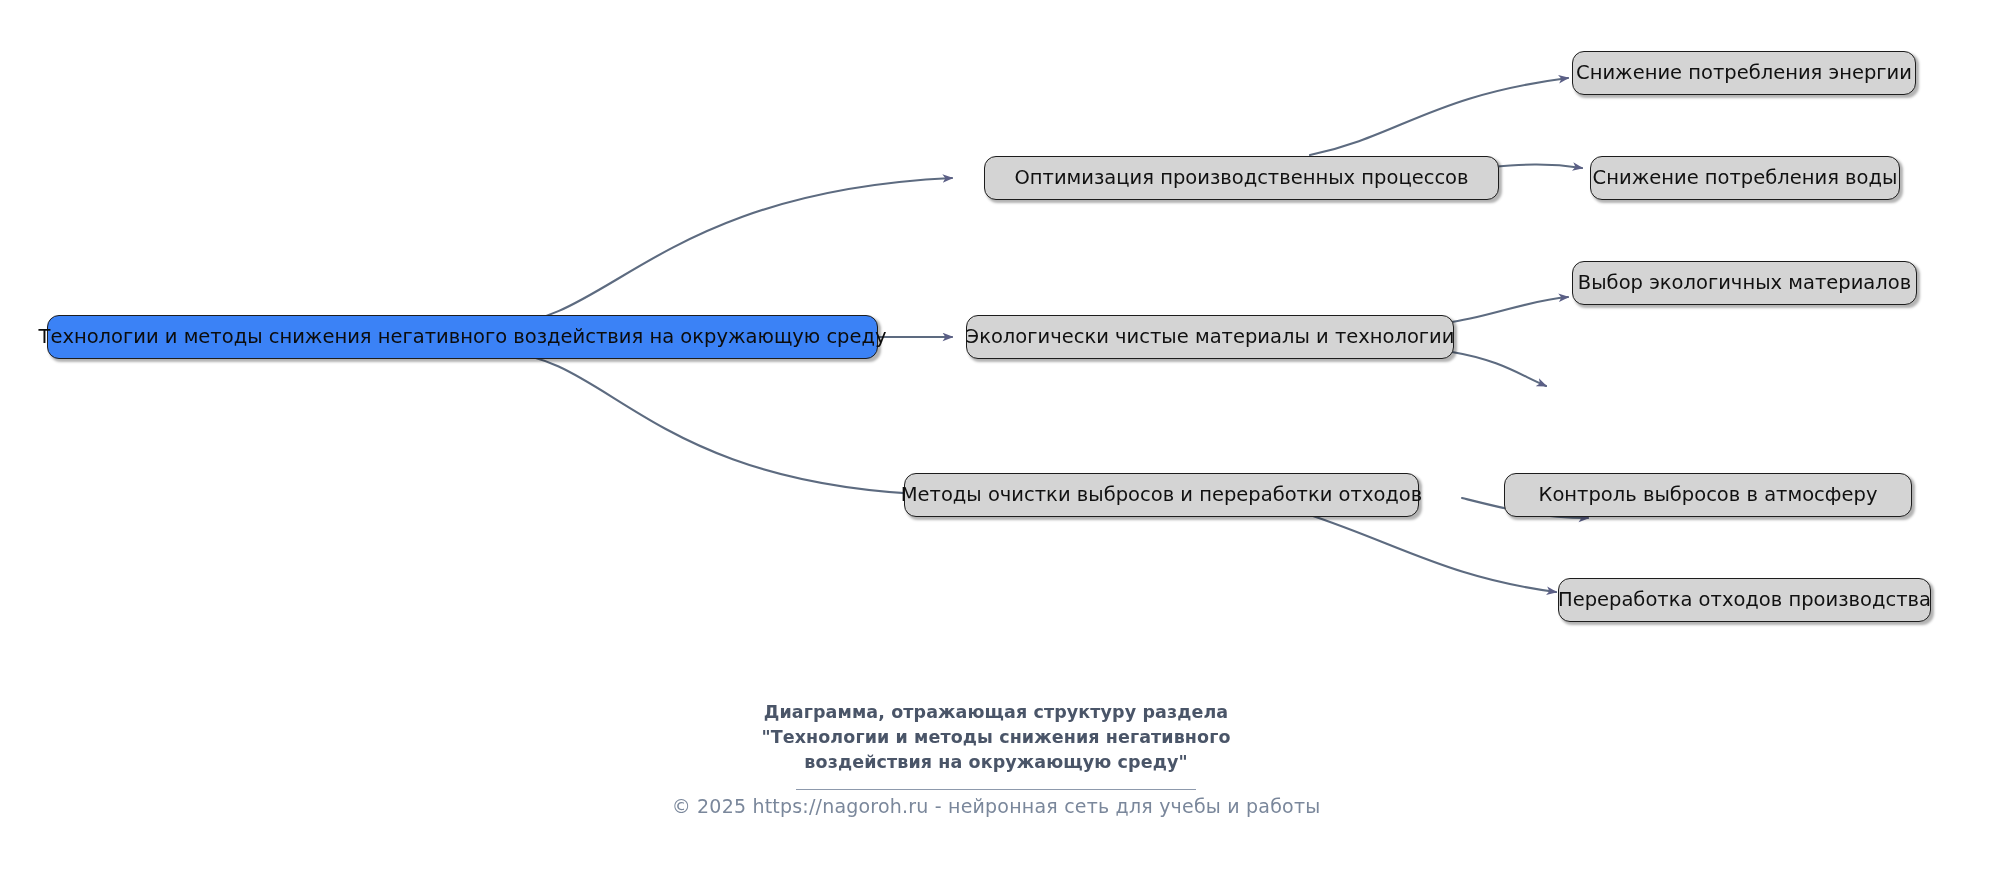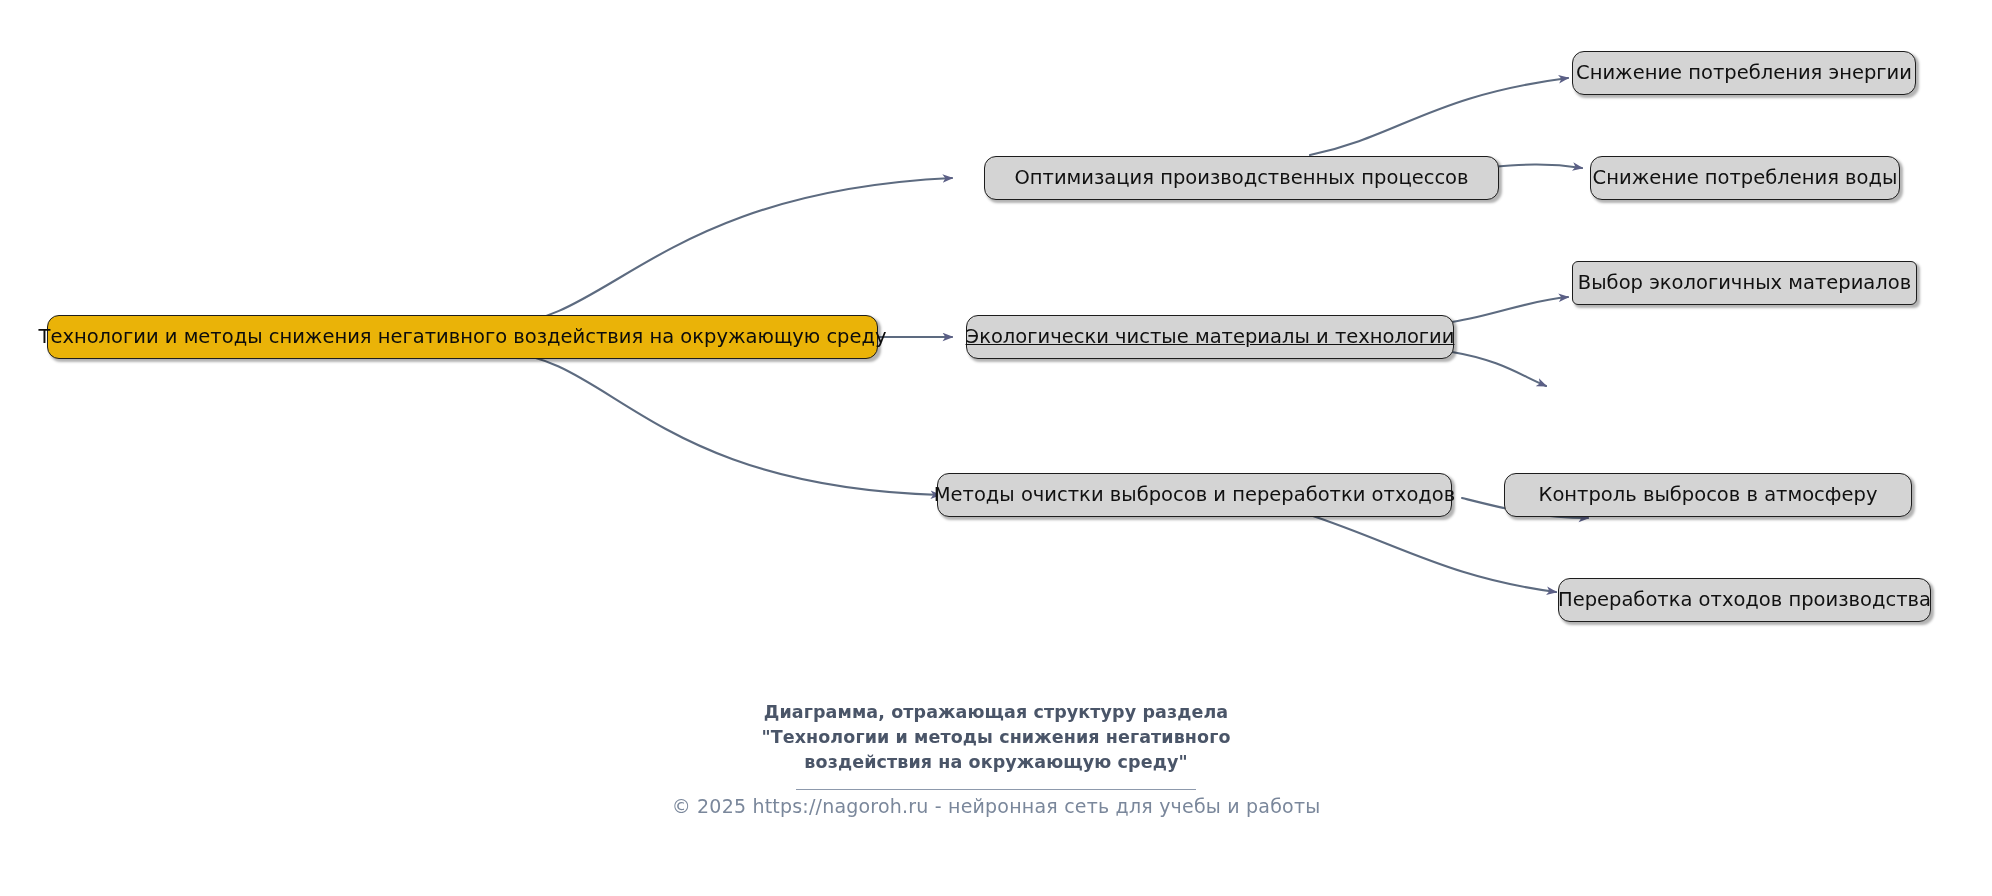--- a/index.html
+++ b/index.html
@@ -49,21 +49,21 @@
     line-height: 1;
     padding: 0 22px;
     text-align: center;
   }
   .node-label {
     display: block;
     white-space: nowrap;
   }
 
   .node.root {
-    background: #eab308;
+    background: #3b82f6;
     border-color: #1d1d1d;
     font-size: 19.5px;
     color: #0c0c0c;
   }
   .node.branch,
   .node.leaf {
     background: #d4d4d4;
     font-size: 19.5px;
   }
 
@@ -135,37 +135,37 @@
   </svg>
 
   <div class="node root" style="left:47px; top:315px; width:831px; height:44px;">
     <span class="node-label">Технологии и методы снижения негативного воздействия на окружающую среду</span>
   </div>
 
   <div class="node branch" style="left:984px; top:156px; width:515px; height:44px;">
     <span class="node-label">Оптимизация производственных процессов</span>
   </div>
 
-  <div class="node branch" style="left:966px; top:315px; width:488px; height:44px;text-decoration:underline;">
+  <div class="node branch" style="left:966px; top:315px; width:488px; height:44px;">
     <span class="node-label">Экологически чистые материалы и технологии</span>
   </div>
 
-  <div class="node branch" style="left:937px; top:473px; width:515px; height:44px;">
+  <div class="node branch" style="left:904px; top:473px; width:515px; height:44px;">
     <span class="node-label">Методы очистки выбросов и переработки отходов</span>
   </div>
 
   <div class="node leaf" style="left:1572px; top:51px; width:344px; height:44px;">
     <span class="node-label">Снижение потребления энергии</span>
   </div>
 
   <div class="node leaf" style="left:1590px; top:156px; width:310px; height:44px;">
     <span class="node-label">Снижение потребления воды</span>
   </div>
 
-  <div class="node leaf" style="left:1572px; top:261px; width:345px; height:44px;border-radius:6px;">
+  <div class="node leaf" style="left:1572px; top:261px; width:345px; height:44px;">
     <span class="node-label">Выбор экологичных материалов</span>
   </div>
 
 
   <div class="node leaf" style="left:1504px; top:473px; width:408px; height:44px;">
     <span class="node-label">Контроль выбросов в атмосферу</span>
   </div>
 
   <div class="node leaf" style="left:1558px; top:578px; width:373px; height:44px;">
     <span class="node-label">Переработка отходов производства</span>

